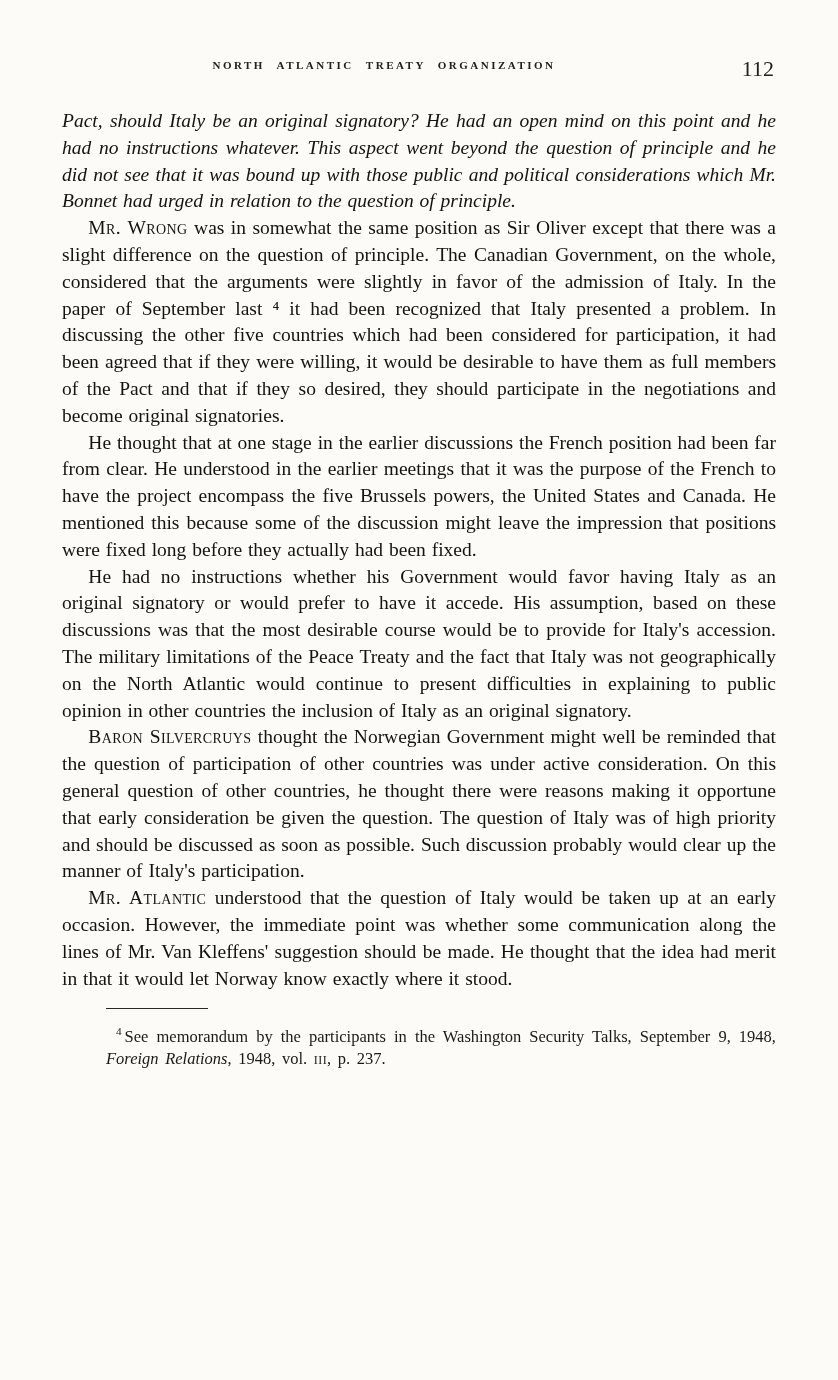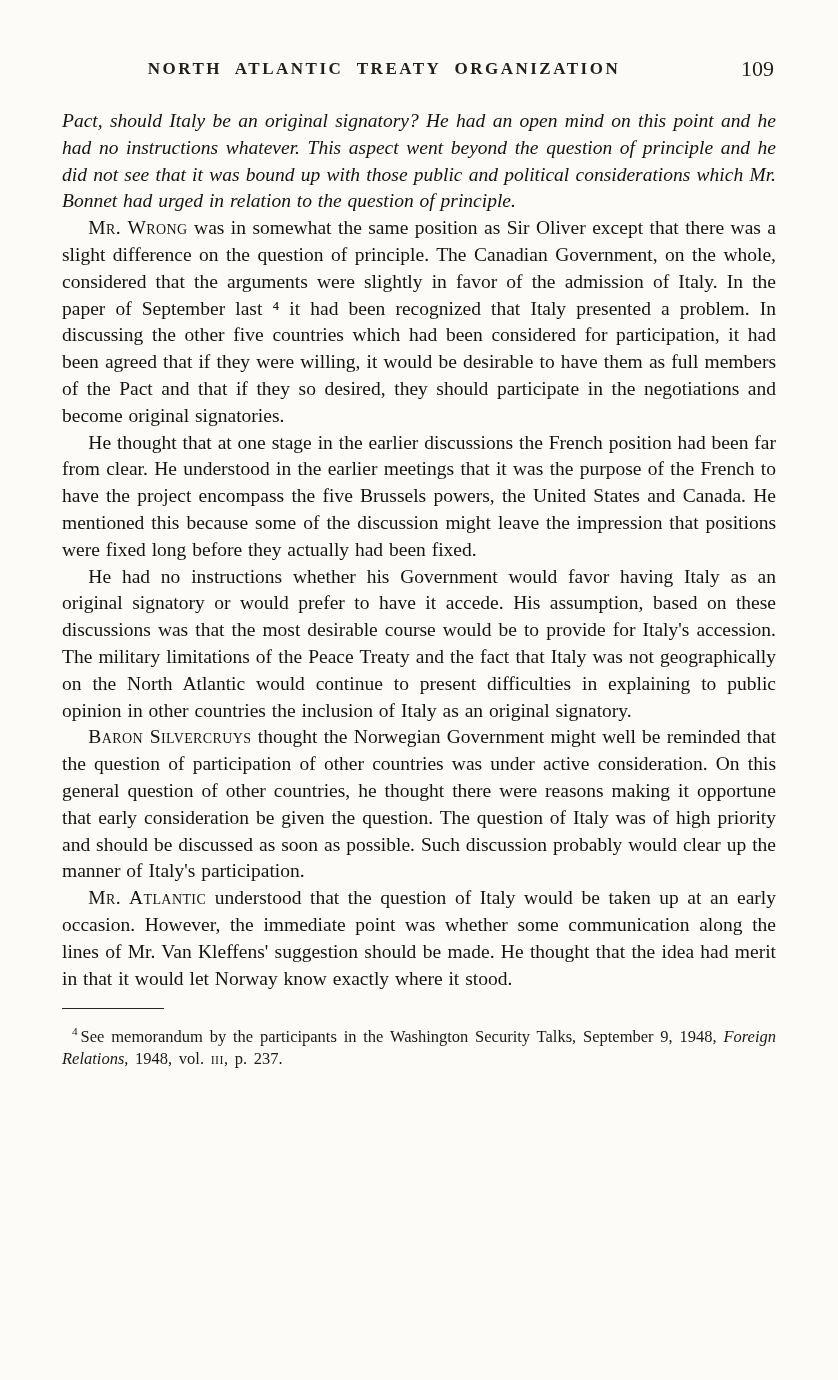--- a/index.html
+++ b/index.html
@@ -21,21 +21,21 @@
   .running-head {
     position: relative;
     height: 30px;
     margin-bottom: 22px;
   }
   .running-head .title {
     position: absolute;
     left: 0;
     right: 70px;
     text-align: center;
-    font-size: 17px;
+    font-size: 11px;
     font-weight: bold;
     letter-spacing: 2.5px;
     word-spacing: 7px;
     top: 3px;
     color: #23201c;
   }
   .running-head .folio {
     position: absolute;
     right: 2px;
     top: 0;
@@ -53,20 +53,21 @@
   .body-text p.no-indent {
     text-indent: 0;
     font-style: italic;
   }
   .sc {
     font-variant: small-caps;
     letter-spacing: 0.4px;
   }
   .footnote-block {
     margin-top: 16px;
+    margin-left: 44px;
   }
   .footnote-rule {
     width: 102px;
     border: 0;
     border-top: 1.6px solid #2a2723;
     margin: 0 0 7px 0;
   }
   .footnote {
     font-size: 16.5px;
     line-height: 22.5px;
@@ -84,21 +85,21 @@
     font-style: italic;
   }
 </style>
 </head>
 <body>
 
 <div class="page">
 
   <div class="running-head">
     <span class="title">NORTH ATLANTIC TREATY ORGANIZATION</span>
-    <span class="folio">109</span>
+    <span class="folio">112</span>
   </div>
 
   <div class="body-text">
 
     <p class="no-indent"><span>Pact, should Italy be an original signatory? He had an open mind on this point and he had no instructions whatever. This aspect went beyond the question of principle and he did not see that it was bound up with those public and political considerations which Mr. Bonnet had urged in relation to the question of principle.</span></p>
 
     <p><span class="sc">Mr. Wrong</span><span> was in somewhat the same position as Sir Oliver except that there was a slight difference on the question of principle. The Canadian Government, on the whole, considered that the arguments were slightly in favor of the admission of Italy. In the paper of September last ⁴ it had been recognized that Italy presented a problem. In discussing the other five countries which had been considered for participation, it had been agreed that if they were willing, it would be desirable to have them as full members of the Pact and that if they so desired, they should participate in the negotiations and become original signatories.</span></p>
 
     <p><span>He thought that at one stage in the earlier discussions the French position had been far from clear. He understood in the earlier meetings that it was the purpose of the French to have the project encompass the five Brussels powers, the United States and Canada. He mentioned this because some of the discussion might leave the impression that positions were fixed long before they actually had been fixed.</span></p>
 

